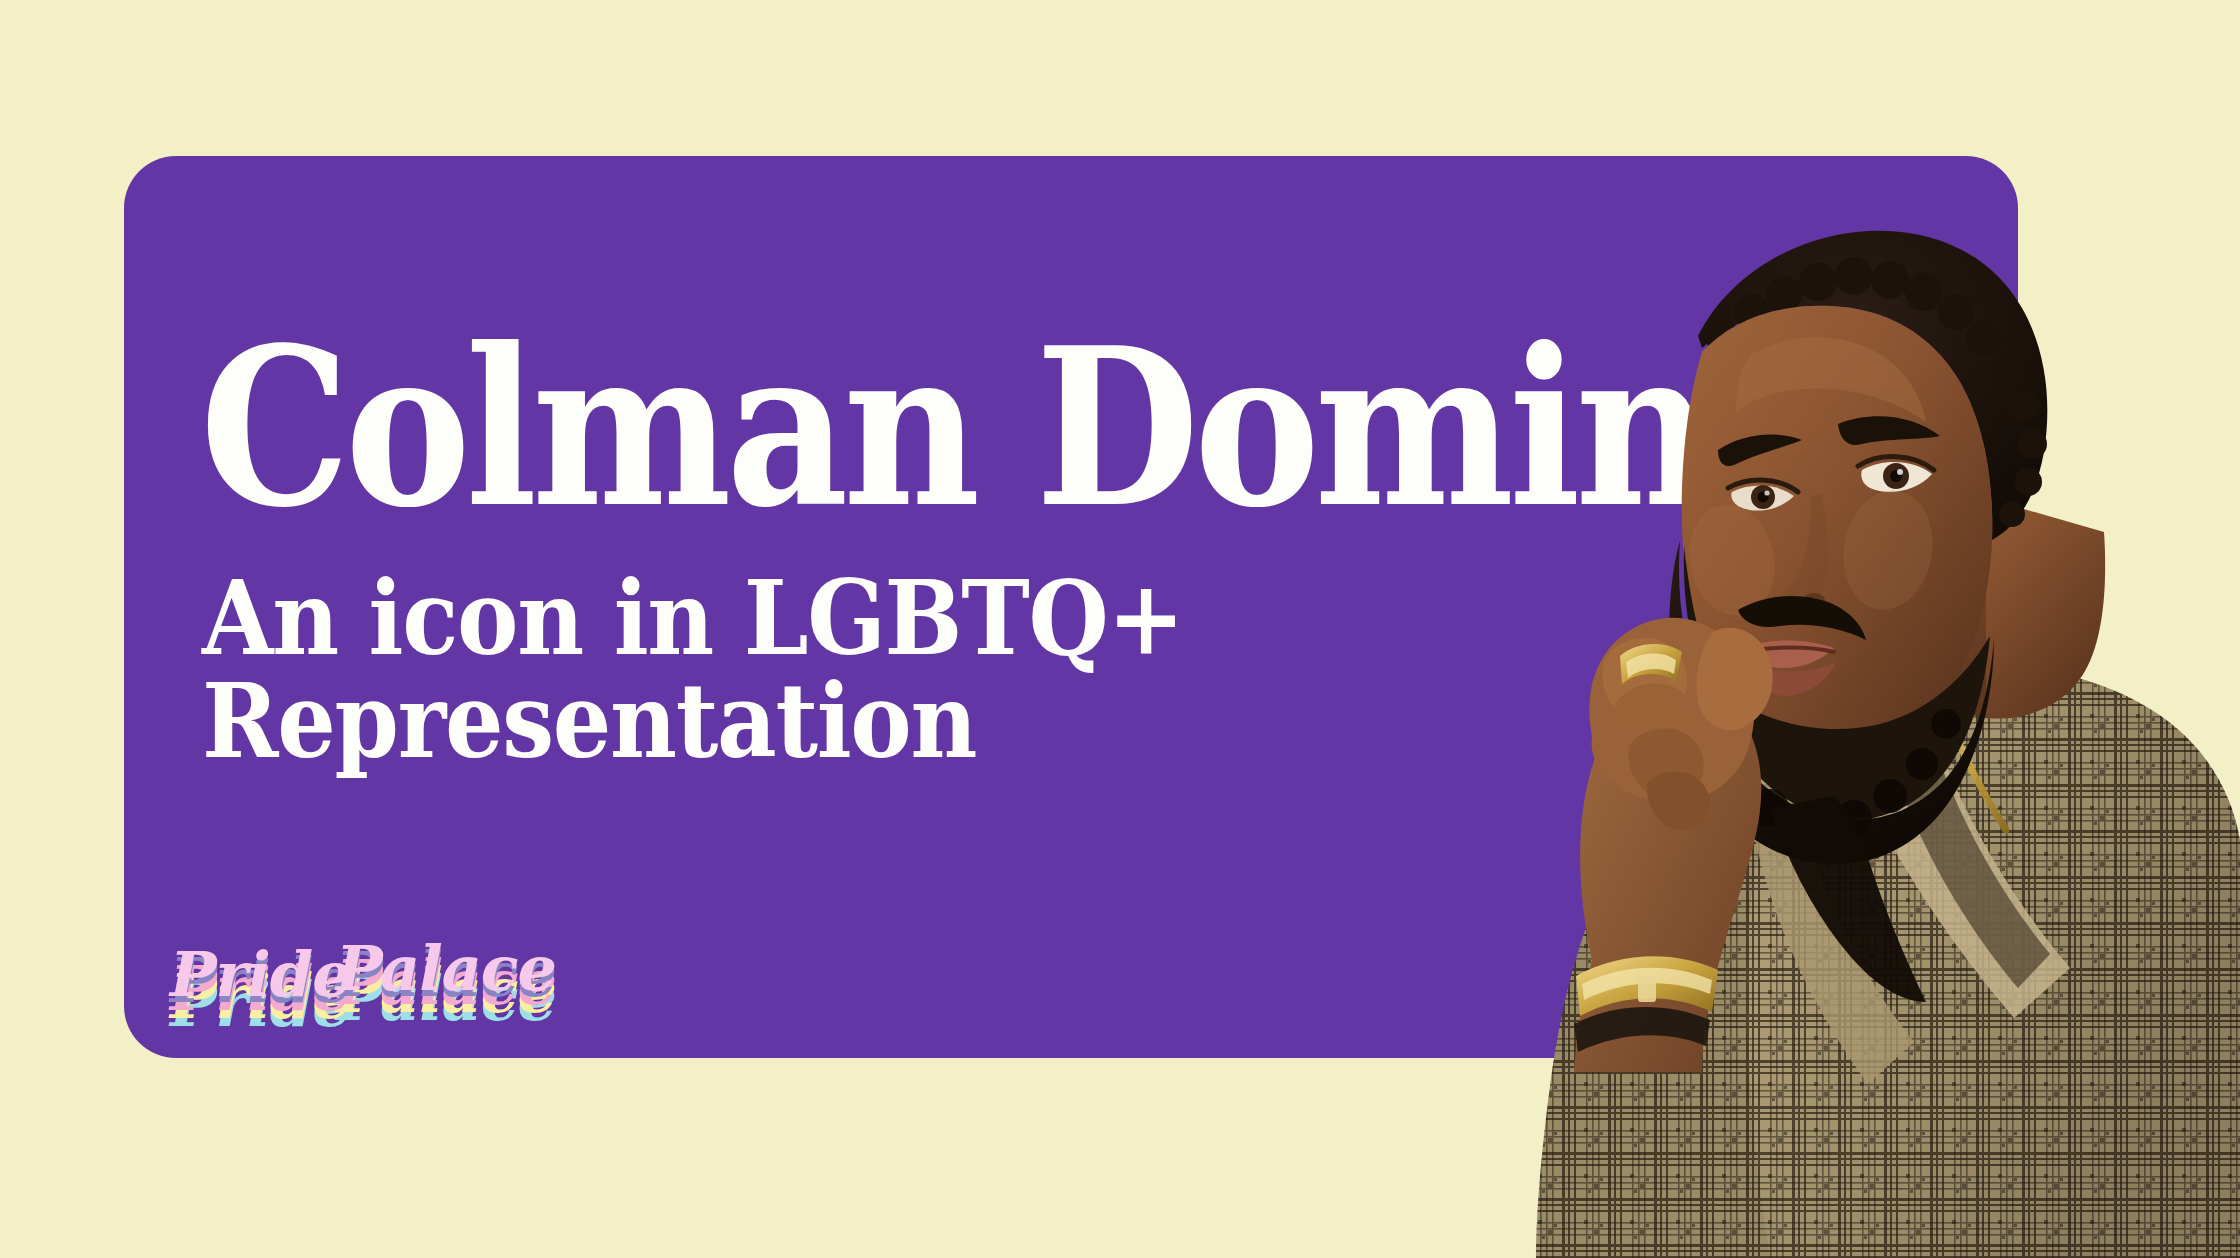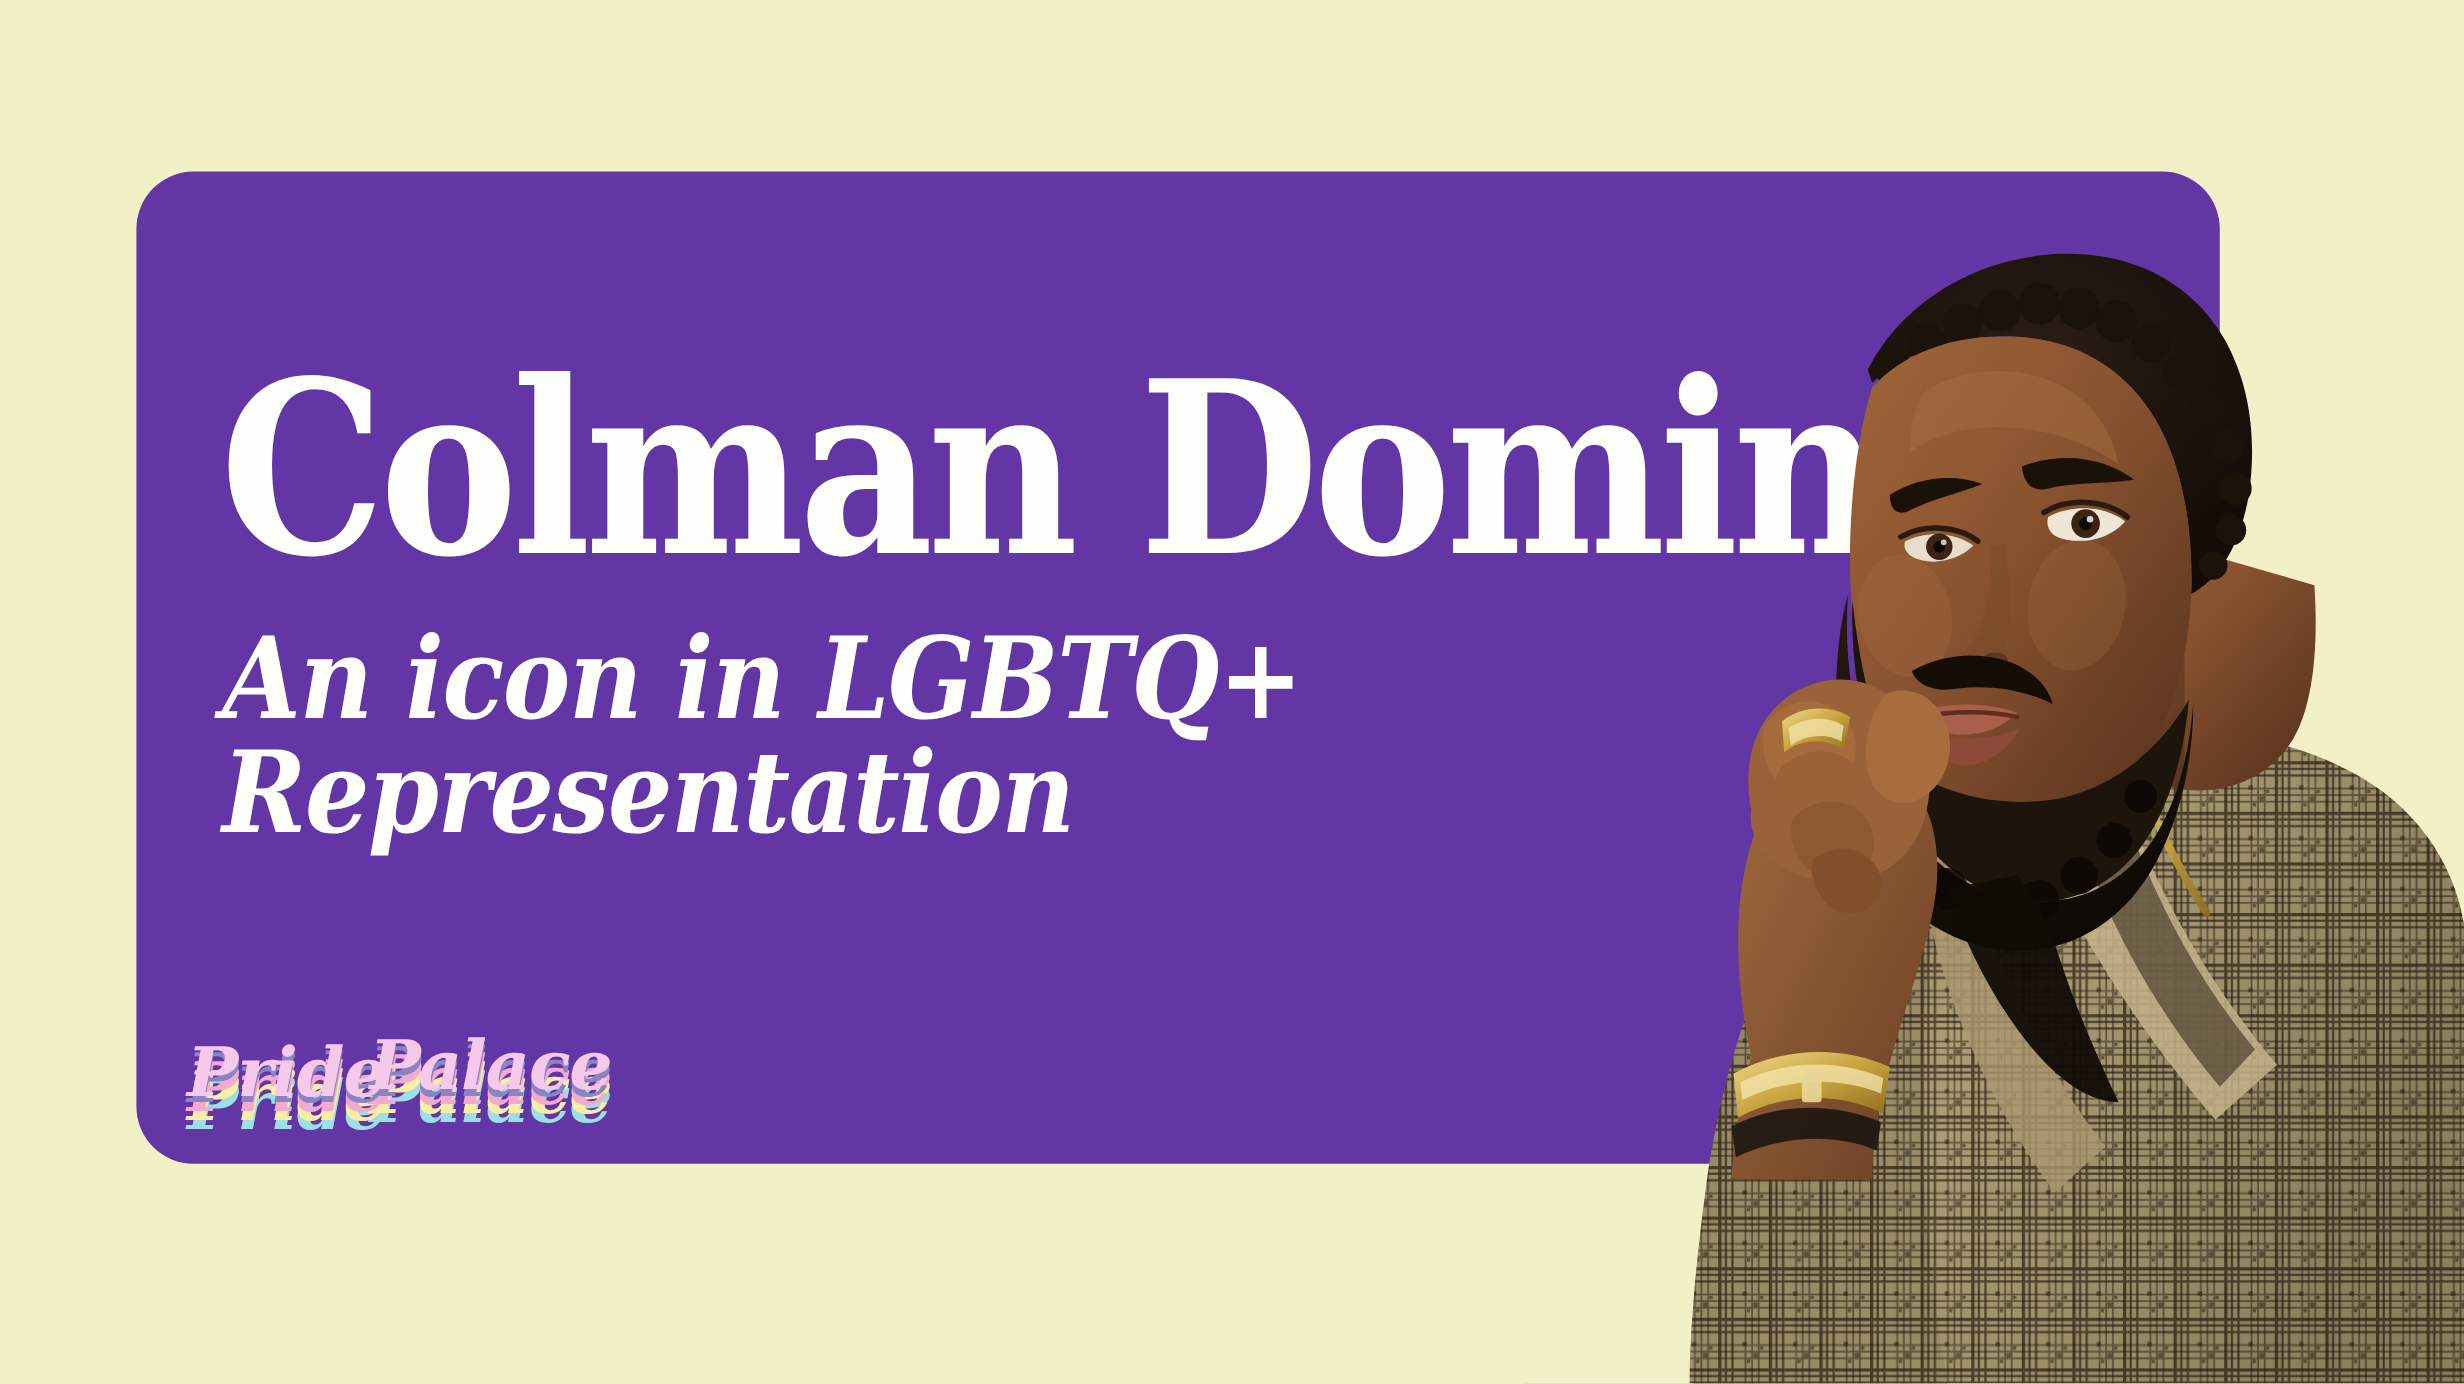--- a/index.html
+++ b/index.html
@@ -95,21 +95,21 @@
     position:absolute;
     left:1470px; top:140px;
     width:770px; height:1118px;
     z-index:5;
     overflow:hidden;
   }
   .photo svg { display:block; width:100%; height:100%; }
 
   
   .headline-wrap { z-index:4; }
-  .subhead-wrap  { z-index:4;font-style:italic; }
+  .subhead-wrap  { z-index:4; }
 </style>
 </head>
 <body>
 
 <div id="stage">
 
   <div class="card"></div>
 
   <div class="headline-wrap">
     <div class="headline">Colman Domingo</div>

